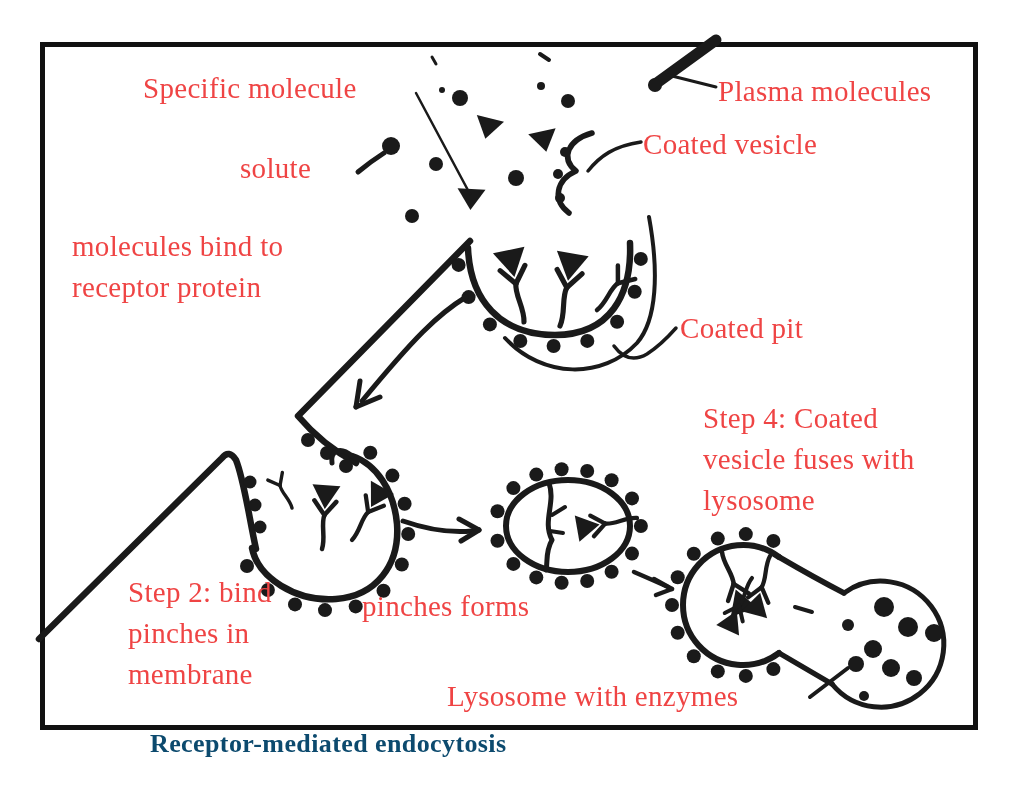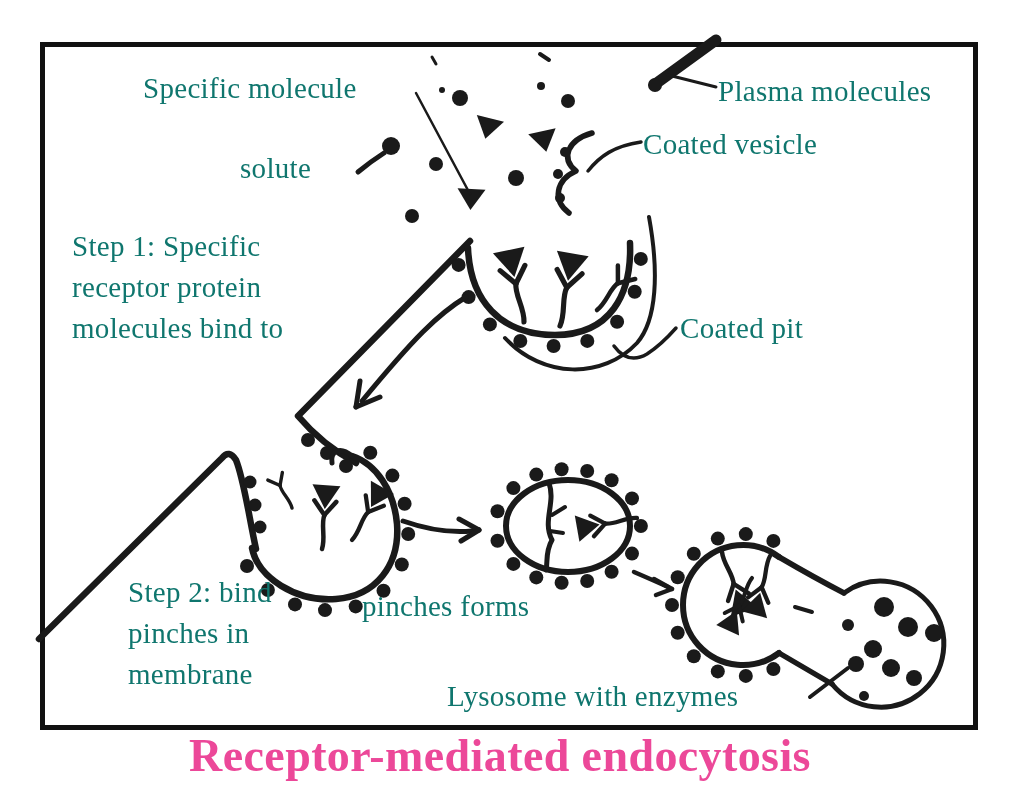--- a/index.html
+++ b/index.html
@@ -7,26 +7,26 @@
     width:1024px;height:796px;position:relative;overflow:hidden;
     background:#ffffff;font-family:"Liberation Serif", "DejaVu Serif", serif;
   }
   .stage{position:absolute;inset:0;}
   .frame{
     position:absolute;left:40px;top:42px;width:928px;height:678px;
     border:5px solid #111111;background:#ffffff;
   }
   svg.art{position:absolute;left:0;top:0;}
   .label{
-    position:absolute;font-size:29px;line-height:41px;color:#0f766e;
+    position:absolute;font-size:29px;line-height:41px;color:#ef4444;
     letter-spacing:.3px;white-space:nowrap;
   }
   .caption{
-    position:absolute;left:150px;top:729px;width:700px;text-align:center;
-    font-size:46px;font-weight:bold;color:#ec4899;letter-spacing:.4px;
+    position:absolute;left:150px;top:729px;width:700px;text-align:left;
+    font-size:26px;font-weight:bold;color:#0c4a6e;letter-spacing:.4px;
   }
 </style>
 </head>
 <body>
 
 <div class="stage">
 
   <div class="frame"></div>
 
   <svg class="art" width="1024" height="796" viewBox="0 0 1024 796" fill="none" stroke-linecap="round" stroke-linejoin="round">
@@ -206,30 +206,34 @@
   </svg>
 
   <div class="label" style="left:143px;top:68px">Specific molecule</div>
   <div class="label" style="left:718px;top:71px">Plasma molecules</div>
   <div class="label" style="left:643px;top:124px">Coated vesicle</div>
   <div class="label" style="left:240px;top:148px">solute</div>
   <div class="label" style="left:447px;top:676px">Lysosome with enzymes</div>
   <div class="label" style="left:680px;top:308px">Coated pit</div>
 
   <div class="label" style="left:72px;top:226px">
-    <div>Step 1: Specific</div>
+    <div>molecules bind to</div>
     <div>receptor protein</div>
-    <div>molecules bind to</div>
   </div>
 
   <div class="label" style="left:128px;top:572px">
     <div>Step 2: bind</div>
     <div>pinches in</div>
     <div>membrane</div>
   </div>
 
   <div class="label" style="left:362px;top:586px">
     <div>pinches forms</div>
   </div>
 
+  <div class="label" style="left:703px;top:398px">
+    <div>Step 4: Coated</div>
+    <div>vesicle fuses with</div>
+    <div>lysosome</div>
+  </div>
 
   <div class="caption">Receptor-mediated endocytosis</div>
 </div>
 
 </body></html>

